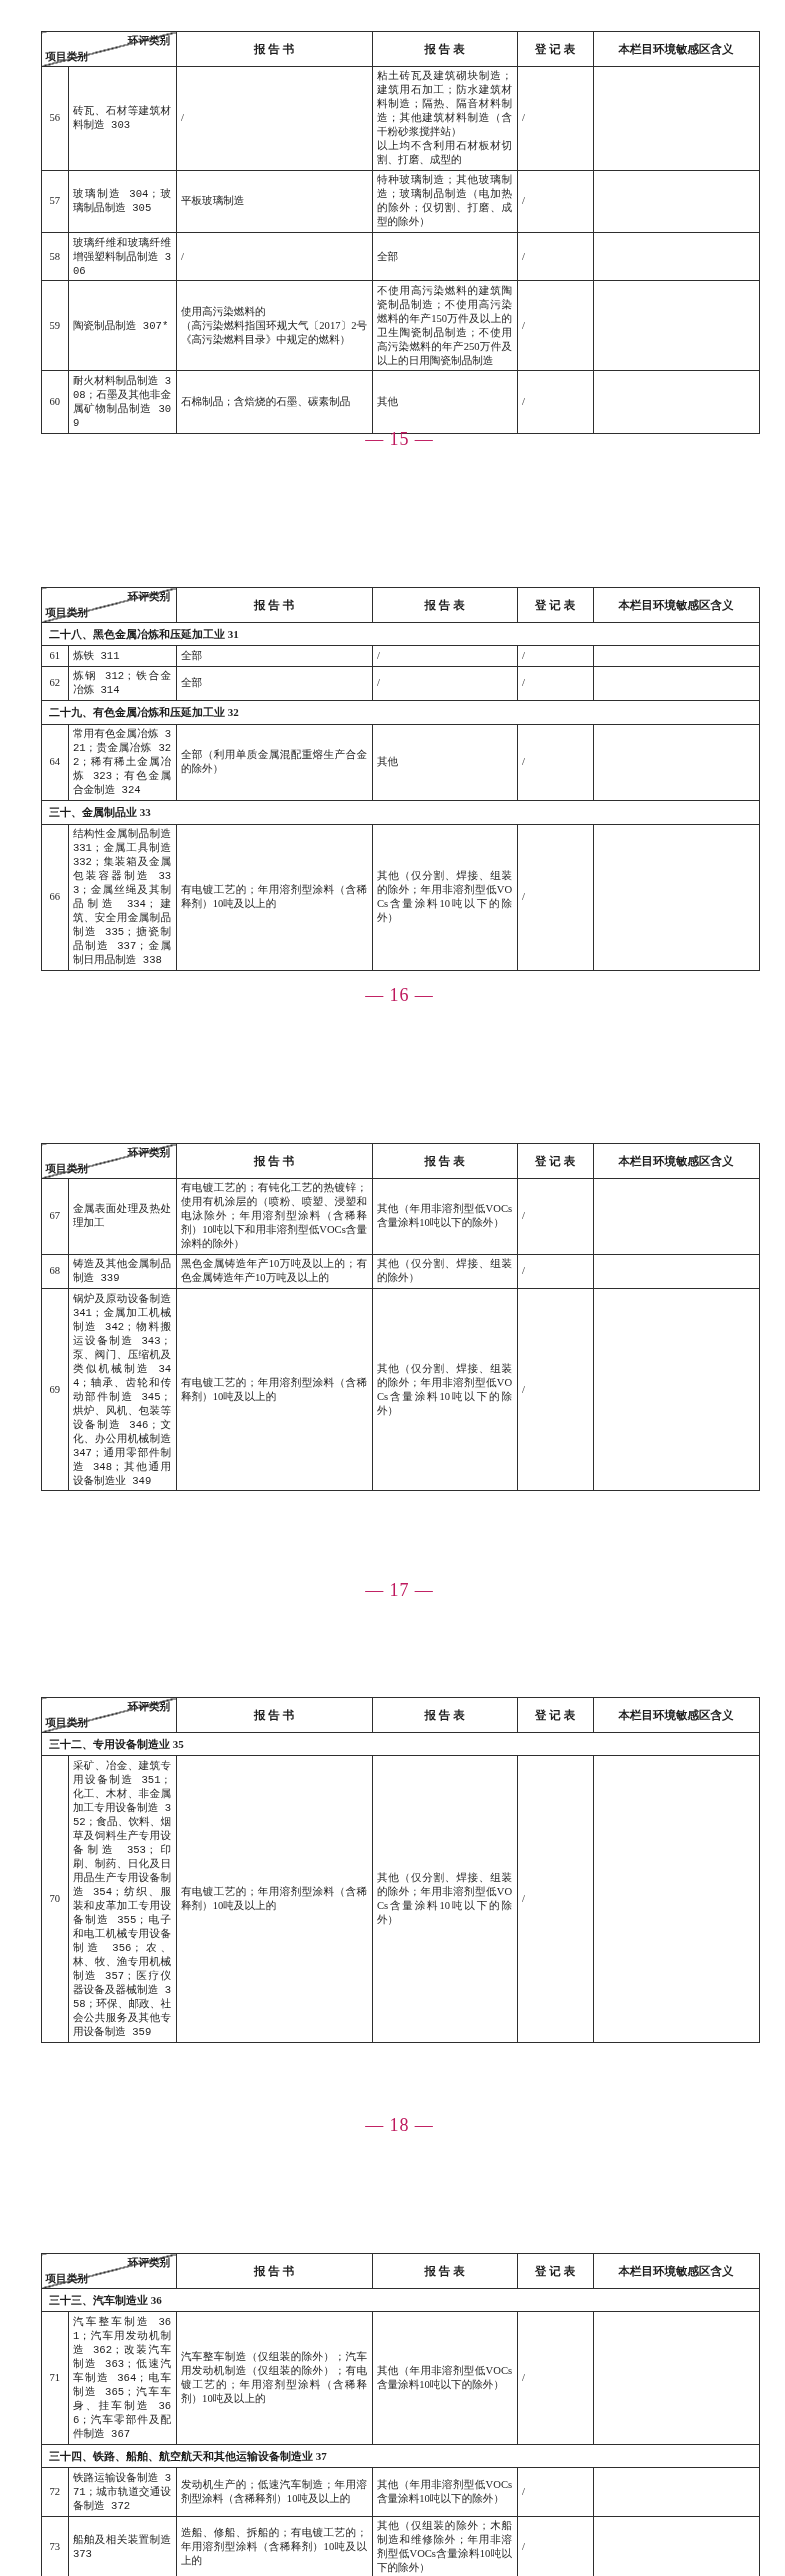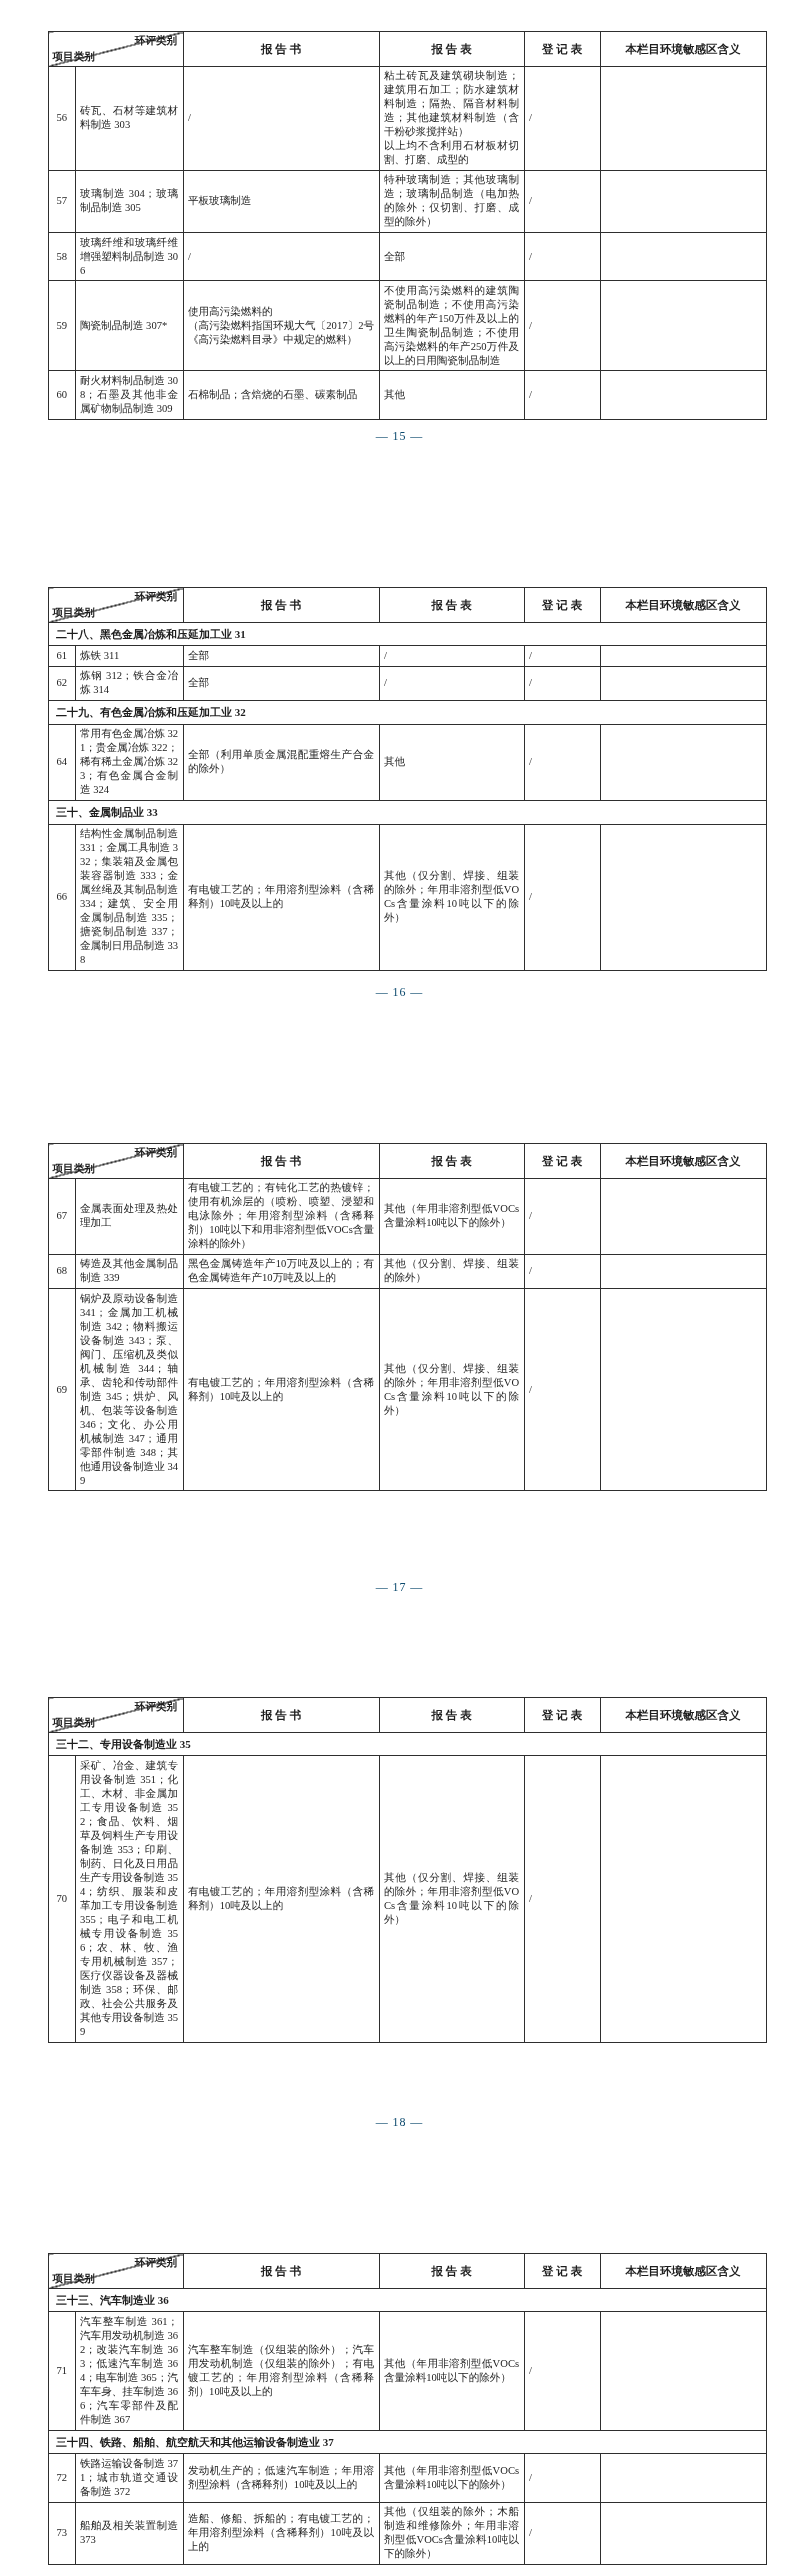--- a/index.html
+++ b/index.html
@@ -5,21 +5,21 @@
   html,body{margin:0;padding:0;background:#ffffff;}
   .canvas{
     position:relative;
     width:786px;
     height:2576px;
     background:#ffffff;
     overflow:hidden;
     font-family:"Liberation Serif", serif;
     color:#1d1d1d;
   }
-  .page-block{position:absolute;left:48px;width:597px;}
+  .page-block{position:absolute;left:41px;width:597px;}
   .pb-1{top:31px}
   .pb-2{top:587px}
   .pb-3{top:1143px}
   .pb-4{top:1697px}
   .pb-5{top:2253px}
 
   table.eia{
     border-collapse:collapse;
     width:100%;
     table-layout:fixed;
@@ -53,33 +53,33 @@
   th.diag .lbl-bottom{position:absolute;bottom:2.6px;left:3.5px;font-size:10.6px;line-height:12.4px;font-weight:bold;}
 
   tr.section td{
     font-weight:bold;
     text-align:left;
     font-size:11px;
     padding:4.4px 7px;
     margin-left:36px;
   }
   td.num{text-align:center;padding:2.6px 0.9px;}
-  td.cat{text-align:justify;}
+  td.cat{text-align:justify;font-family:Liberation Mono, monospace;}
   td.txt{text-align:justify;white-space:pre-wrap;}
   td.meaning{min-width:8.8px;}
 
   .page-marker{
     position:absolute;
     left:41px;
     width:717px;
     text-align:center;
-    font-size:12px;
+    font-size:18px;
     letter-spacing:0.9px;
     font-family:"Liberation Serif", serif;
-    color:#0c4a6e;
+    color:#be185d;
   }
   .pm-1{top:429px}
   .pm-2{top:985px}
   .pm-3{top:1580px}
   .pm-4{top:2115px}
 </style>
 </head>
 <body>
 
 <div class="canvas">

